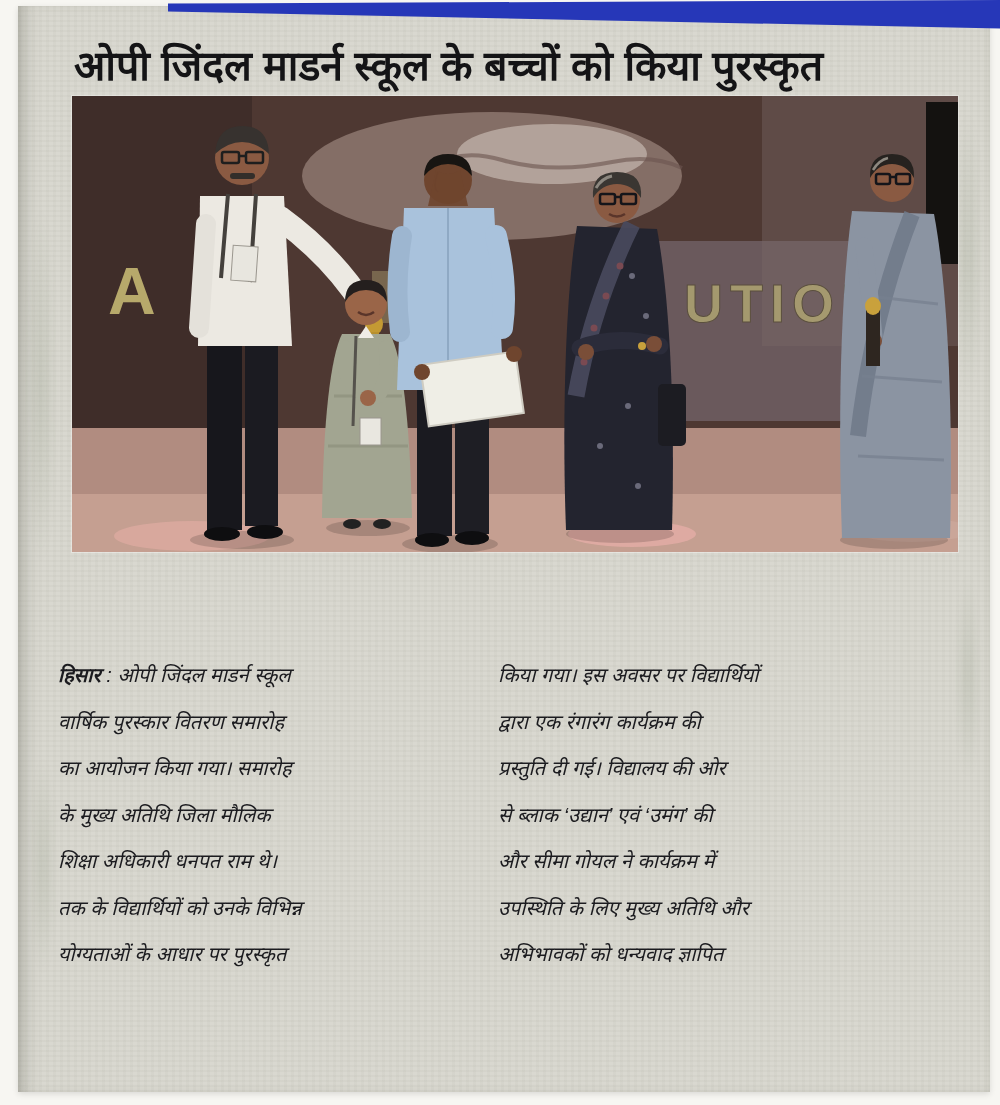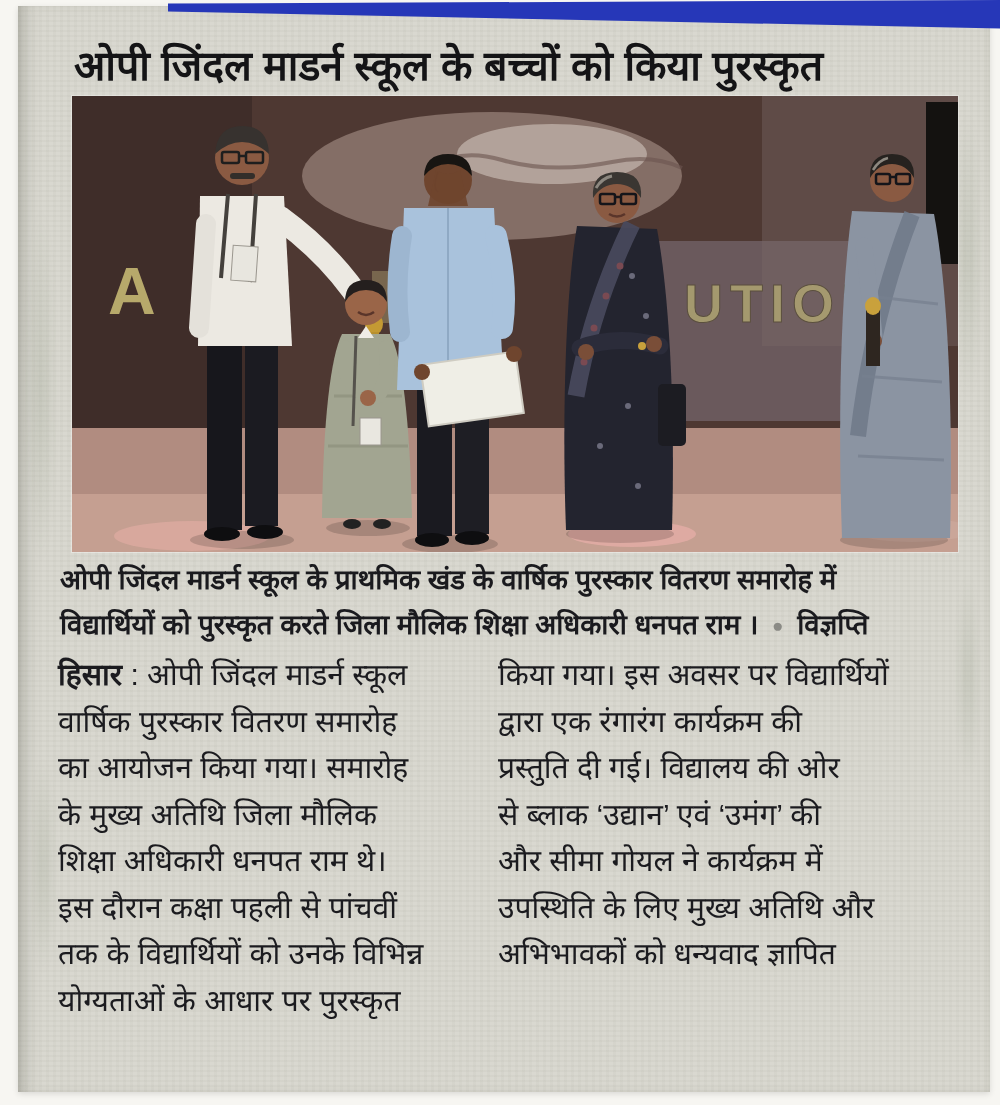--- a/index.html
+++ b/index.html
@@ -44,22 +44,22 @@
   }
   .photo svg{display:block;width:100%;height:100%;}
   
   .caption{
     position:absolute;left:42px;top:551px;width:912px;
     font-size:27.5px;line-height:45px;font-weight:600;color:#1a1a1e;
   }
   .caption .bullet{color:#8b8b86;font-size:19px;vertical-align:2px;padding:0 6px;}
   
   .col{
-    position:absolute;top:646px;font-size:30px;line-height:46.5px;
-    font-weight:500;color:#1b1b1f;white-space:nowrap;
+    position:absolute;top:646px;font-size:20px;line-height:46.5px;
+    font-weight:500;color:#1b1b1f;white-space:nowrap;font-style:italic;
   }
   .col-left{left:40px;width:452px;}
   .col-right{left:480px;width:460px;}
   .dateline{font-weight:700;}
   .credit-inline{font-weight:700;}
 </style>
 </head>
 <body>
 
 <div class="sheet">
@@ -199,38 +199,31 @@
         <circle cx="820" cy="84" r="22" fill="#8a5a42"></circle>
         <path d="M798,82 Q797,58 820,58 Q843,58 842,82 Q834,68 820,68 Q806,68 798,82 Z" fill="#26221f"></path>
         <path d="M801,74 Q807,64 816,62" stroke="#8d8880" stroke-width="2.5" fill="none"></path>
         <rect x="804" y="78" width="14" height="10" rx="2" fill="none" stroke="#15151a" stroke-width="2.5"></rect>
         <rect x="824" y="78" width="14" height="10" rx="2" fill="none" stroke="#15151a" stroke-width="2.5"></rect>
         <line x1="818" y1="81" x2="824" y2="81" stroke="#15151a" stroke-width="2.5"></line>
       </g>
     </svg>
   </div>
 
-  <div class="caption">
-    <span>ओपी जिंदल माडर्न स्कूल के प्राथमिक खंड के वार्षिक पुरस्कार वितरण समारोह में</span><br>
-    <span>विद्यार्थियों को पुरस्कृत करते जिला मौलिक शिक्षा अधिकारी धनपत राम ।</span>
-    <span class="bullet">●</span>
-    <span style="font-weight:700;">विज्ञप्ति</span>
-  </div>
 
   <div class="col col-left">
     <div>
       <span class="dateline">हिसार</span>
       <span>:</span>
       <span>ओपी जिंदल माडर्न स्कूल</span>
     </div>
     <div>वार्षिक पुरस्कार वितरण समारोह</div>
     <div>का आयोजन किया गया। समारोह</div>
     <div>के मुख्य अतिथि जिला मौलिक</div>
     <div>शिक्षा अधिकारी धनपत राम थे।</div>
-    <div>इस दौरान कक्षा पहली से पांचवीं</div>
     <div>तक के विद्यार्थियों को उनके विभिन्न</div>
     <div>योग्यताओं के आधार पर पुरस्कृत</div>
   </div>
 
   <div class="col col-right">
     <div>किया गया। इस अवसर पर विद्यार्थियों</div>
     <div>द्वारा एक रंगारंग कार्यक्रम की</div>
     <div>प्रस्तुति दी गई। विद्यालय की ओर</div>
     <div>से ब्लाक ‘उद्यान’ एवं ‘उमंग’ की</div>
     <div>और सीमा गोयल ने कार्यक्रम में</div>

